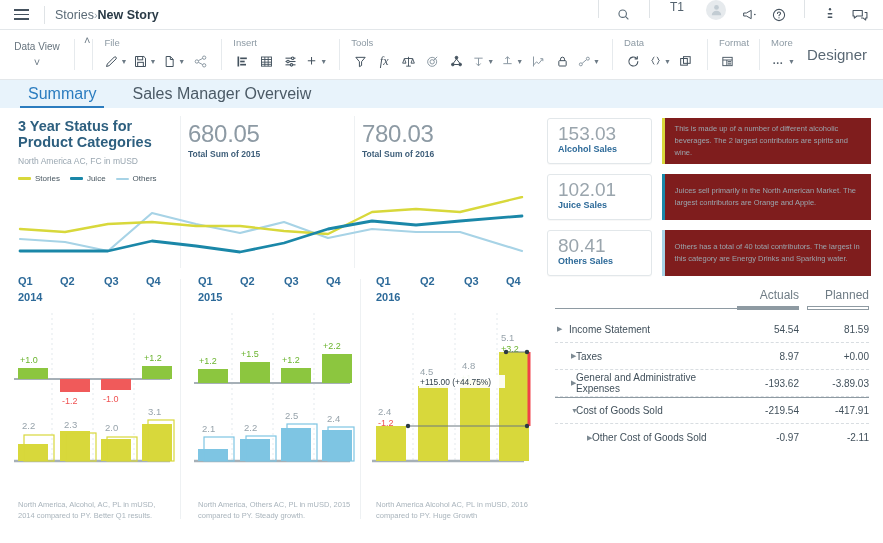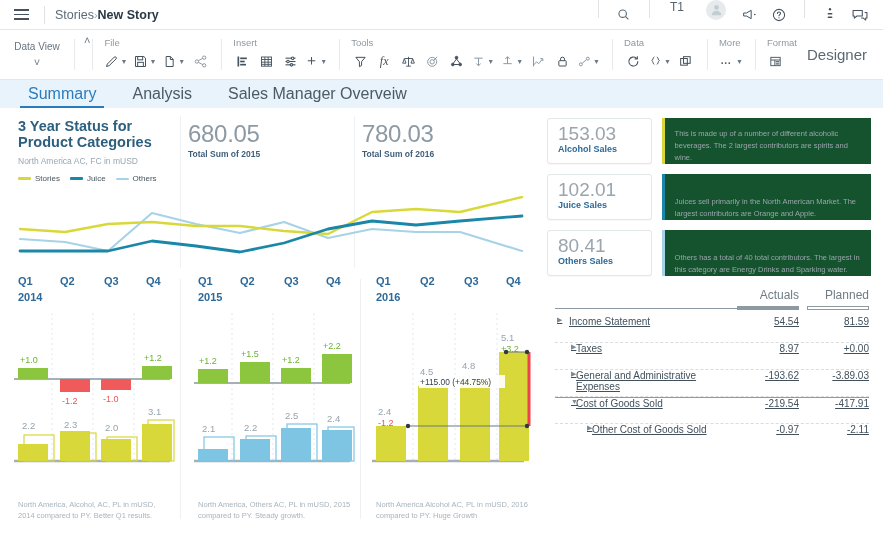--- a/index.html
+++ b/index.html
@@ -98,36 +98,36 @@
   .qfoot { position: absolute; bottom: 22px; font-size: 7.5px; color: #a9b4bc;
     line-height: 11px; }
 
   
   .kpicards { padding: 10px 12px 0 2px; }
   .kpirow { display: flex; align-items: stretch; margin-bottom: 10px; }
   .kpicard { width: 105px; height: 46px; border: 1px solid #e2e7ea; border-radius: 3px;
     background: #fff; padding: 4px 0 0 10px; box-shadow: 0 1px 1px rgba(0,0,0,0.03); }
   .kpicard .v { font-size: 19px; color: #9aa5ad; font-weight: 300; line-height: 21px; }
   .kpicard .l { font-size: 9px; color: #2d6a99; font-weight: bold; }
-  .kpinote { flex: 1; background: #14532d; margin-left: 10px; display: flex;
-    align-items: flex-end; }
+  .kpinote { flex: 1; background: #7f1d1d; margin-left: 10px; display: flex;
+    align-items: center; }
   .kpibar { width: 5px; align-self: stretch; }
   .kpitext { font-size: 7.5px; color: #9aa5ad; line-height: 12px; padding: 0 10px; }
 
   
   .tbl { margin-top: 12px; padding: 0 14px 0 10px; }
   .tbl-head { display: flex; font-size: 12px; color: #6f7c85; padding-bottom: 4px; }
   .c-label { flex: 1; }
   .c-num { width: 62px; text-align: right; }
   .hdr-rules { display: flex; align-items: center; padding-bottom: 6px; }
   .rule-line { flex: 1; height: 1px; background: #8e9aa2; }
   .rule-actual { width: 62px; height: 4px; background: #8e9aa2; margin-left: 0; }
   .rule-plan { width: 62px; height: 4px; border: 1px solid #8e9aa2; background: #fff; margin-left: 8px; }
-  .trow { display: flex; font-size: 10px; color: #41505b;
-    height: 27px; border-bottom: 1px dashed #d8dde1; text-decoration: underline; }
+  .trow { display: flex; align-items: center; font-size: 10px; color: #41505b;
+    height: 27px; border-bottom: 1px dashed #d8dde1; }
   .trow.solid-top { border-top: 1px solid #8e9aa2; border-bottom: 1px dashed #d8dde1; }
   .trow:last-child { border-bottom: none; }
   .expander { width: 9px; font-size: 7px; color: #7d8a93; margin-right: 5px; }
   .tnum { width: 62px; text-align: right; }
   .tnum.plan { margin-left: 8px; }
   .ind1 { padding-left: 2px; }
   .ind2 { padding-left: 16px; }
   .ind3 { padding-left: 32px; }
 </style>
 </head>
@@ -370,57 +370,54 @@
       <div class="tb-btn">
         <svg width="15" height="15" viewBox="0 0 18 18" fill="none" stroke="#44525e" stroke-width="1.2">
           <rect x="3.2" y="5.4" width="8" height="8"></rect>
             <rect x="6.6" y="3.2" width="8" height="8"></rect>
         </svg>
       </div>
     </div>
   </div>
 
   <div class="tb-group">
-    <span class="tb-label">More</span>
-    <div class="tb-icons">
-      <div class="tb-btn">
-        <svg width="16" height="14" viewBox="0 0 20 14" fill="#44525e">
-          <circle cx="4" cy="9.6" r="1.15"></circle>
-            <circle cx="8.4" cy="9.6" r="1.15"></circle>
-            <circle cx="12.8" cy="9.6" r="1.15"></circle>
-        </svg>
-          <span class="caret">▼</span>
-      </div>
-    </div>
-  </div>
-
-  <div class="tb-group">
     <span class="tb-label">Format</span>
     <div class="tb-icons">
       <div class="tb-btn">
         <svg width="15" height="15" viewBox="0 0 18 18" fill="none" stroke="#44525e" stroke-width="1.1">
           <rect x="3.4" y="4" width="11.2" height="10"></rect>
             <line x1="3.4" y1="7.2" x2="14.6" y2="7.2"></line>
           <line x1="8.2" y1="7.2" x2="8.2" y2="14"></line>
           <rect x="9.4" y="8.6" width="4" height="1.4" fill="#44525e" stroke="none"></rect>
           <rect x="9.4" y="11.2" width="4" height="1.4" fill="#44525e" stroke="none"></rect>
         </svg>
       </div>
     </div>
   </div>
 
+  <div class="tb-group">
+    <span class="tb-label">More</span>
+    <div class="tb-icons">
+      <div class="tb-btn">
+        <svg width="16" height="14" viewBox="0 0 20 14" fill="#44525e">
+          <circle cx="4" cy="9.6" r="1.15"></circle>
+            <circle cx="8.4" cy="9.6" r="1.15"></circle>
+            <circle cx="12.8" cy="9.6" r="1.15"></circle>
+        </svg>
+          <span class="caret">▼</span>
+      </div>
+    </div>
+  </div>
+
   <div class="designer">Designer</div>
 </div>
 
 <div class="tabs">
   <div class="tab active">
     <span>Summary</span>
-  </div>
-  <div class="tab">
-    <span>Analysis</span>
   </div>
   <div class="tab">
     <span>Sales Manager Overveiw</span>
   </div>
 </div>
 
 <div class="canvas">
 
   <div class="left-pane">
 

